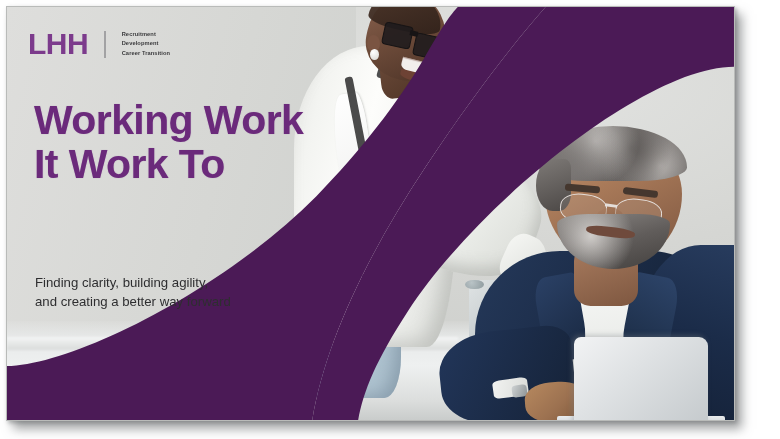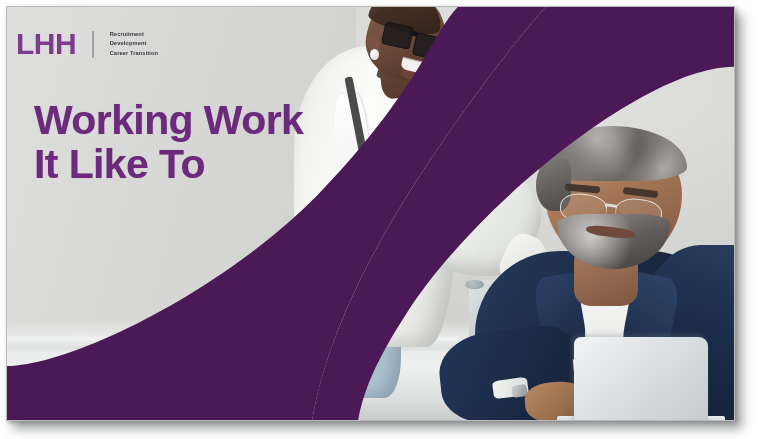--- a/index.html
+++ b/index.html
@@ -494,21 +494,21 @@
   
   .swoosh {
     position: absolute;
     inset: 0;
     pointer-events: none;
   }
 
   
   .logo {
     position: absolute;
-    left: 9px; top: 22px;
+    left: 21px; top: 22px;
     display: flex;
     align-items: center;
     gap: 16px;
   }
   .logo-mark {
     font-size: 30px;
     font-weight: bold;
     letter-spacing: -0.5px;
     line-height: 1;
     color: #7c3b8c;
@@ -642,17 +642,21 @@
     <div class="logo-rule"></div>
     <div class="logo-tag">
       <div>Recruitment</div>
       <div>Development</div>
       <div>Career Transition</div>
     </div>
   </div>
 
   <div class="headline">
     <span>Working Work</span>
-    <span>It Like To</span>
+    <span>It Work To</span>
   </div>
 
+  <div class="subhead">
+    <span>Finding clarity, building agility,</span>
+    <span>and creating a better way forward</span>
+  </div>
 
 </div>
 
 </body></html>

